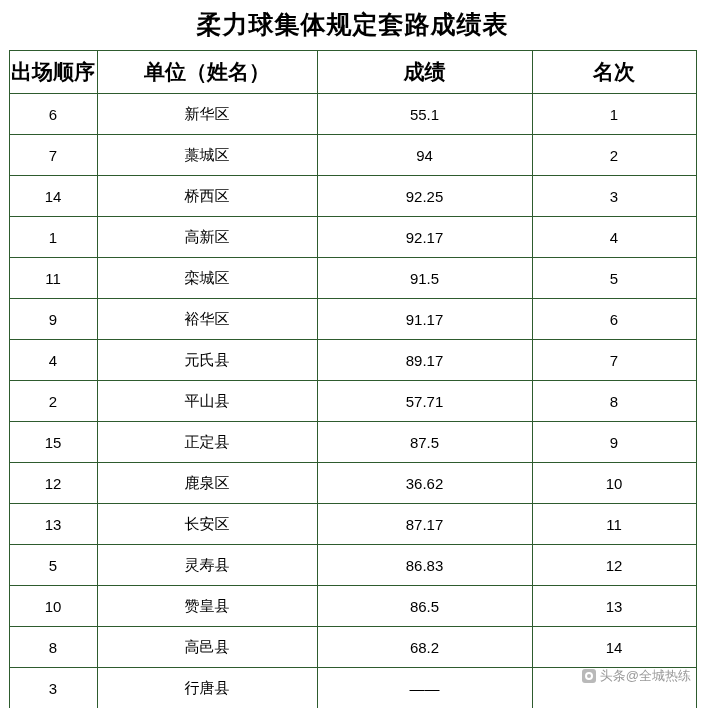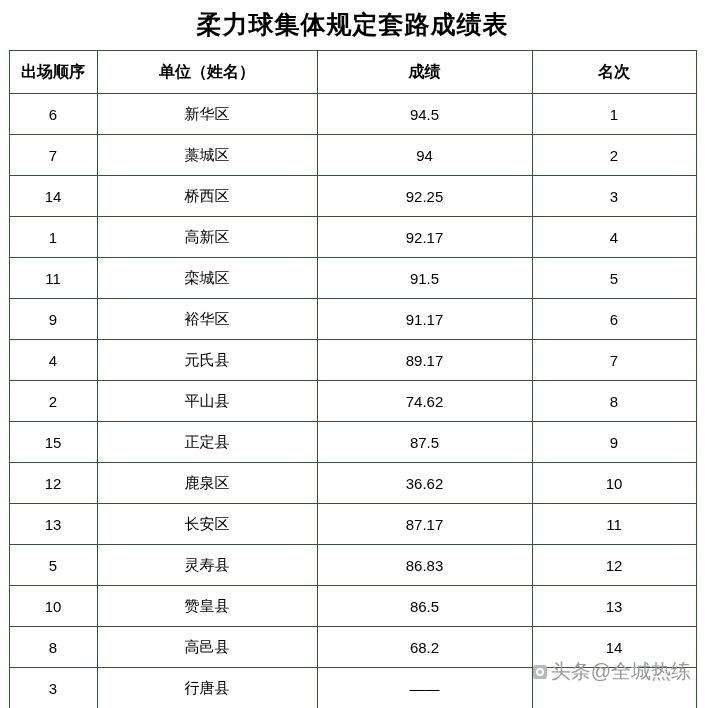--- a/index.html
+++ b/index.html
@@ -40,34 +40,34 @@
     border: 1px solid #2e5b2e;
     text-align: center;
     vertical-align: middle;
     font-size: 15px;
     height: 40px;
     padding: 0;
     color: #000;
   }
   table.grid thead th {
     font-weight: bold;
-    font-size: 16px;
+    font-size: 21px;
     height: 42px;
   }
   col.c0 { width: 88px; }
   col.c1 { width: 220px; }
   col.c2 { width: 215px; }
   col.c3 { width: 164px; }
   td.num { font-size: 14.5px; }
   td.unit { font-size: 15.5px; }
   .watermark {
     position: absolute;
     right: 14px;
     bottom: 8px;
-    font-size: 20px;
+    font-size: 13px;
     color: #9a9a9a;
     font-family: "Liberation Sans", "DejaVu Sans", sans-serif;
     display: flex;
     align-items: center;
     gap: 4px;
     pointer-events: none;
   }
   .wm-logo {
     display: inline-block;
     width: 14px;
@@ -107,21 +107,21 @@
         <th>出场顺序</th>
         <th>单位（姓名）</th>
         <th>成绩</th>
         <th>名次</th>
       </tr>
     </thead>
     <tbody>
       <tr>
         <td class="num">6</td>
         <td class="unit">新华区</td>
-        <td class="num">94.5</td>
+        <td class="num">55.1</td>
         <td class="num">1</td>
       </tr>
       <tr>
         <td class="num">7</td>
         <td class="unit">藁城区</td>
         <td class="num">94</td>
         <td class="num">2</td>
       </tr>
       <tr>
         <td class="num">14</td>
@@ -149,21 +149,21 @@
       </tr>
       <tr>
         <td class="num">4</td>
         <td class="unit">元氏县</td>
         <td class="num">89.17</td>
         <td class="num">7</td>
       </tr>
       <tr>
         <td class="num">2</td>
         <td class="unit">平山县</td>
-        <td class="num">74.62</td>
+        <td class="num">57.71</td>
         <td class="num">8</td>
       </tr>
       <tr>
         <td class="num">15</td>
         <td class="unit">正定县</td>
         <td class="num">87.5</td>
         <td class="num">9</td>
       </tr>
       <tr>
         <td class="num">12</td>

